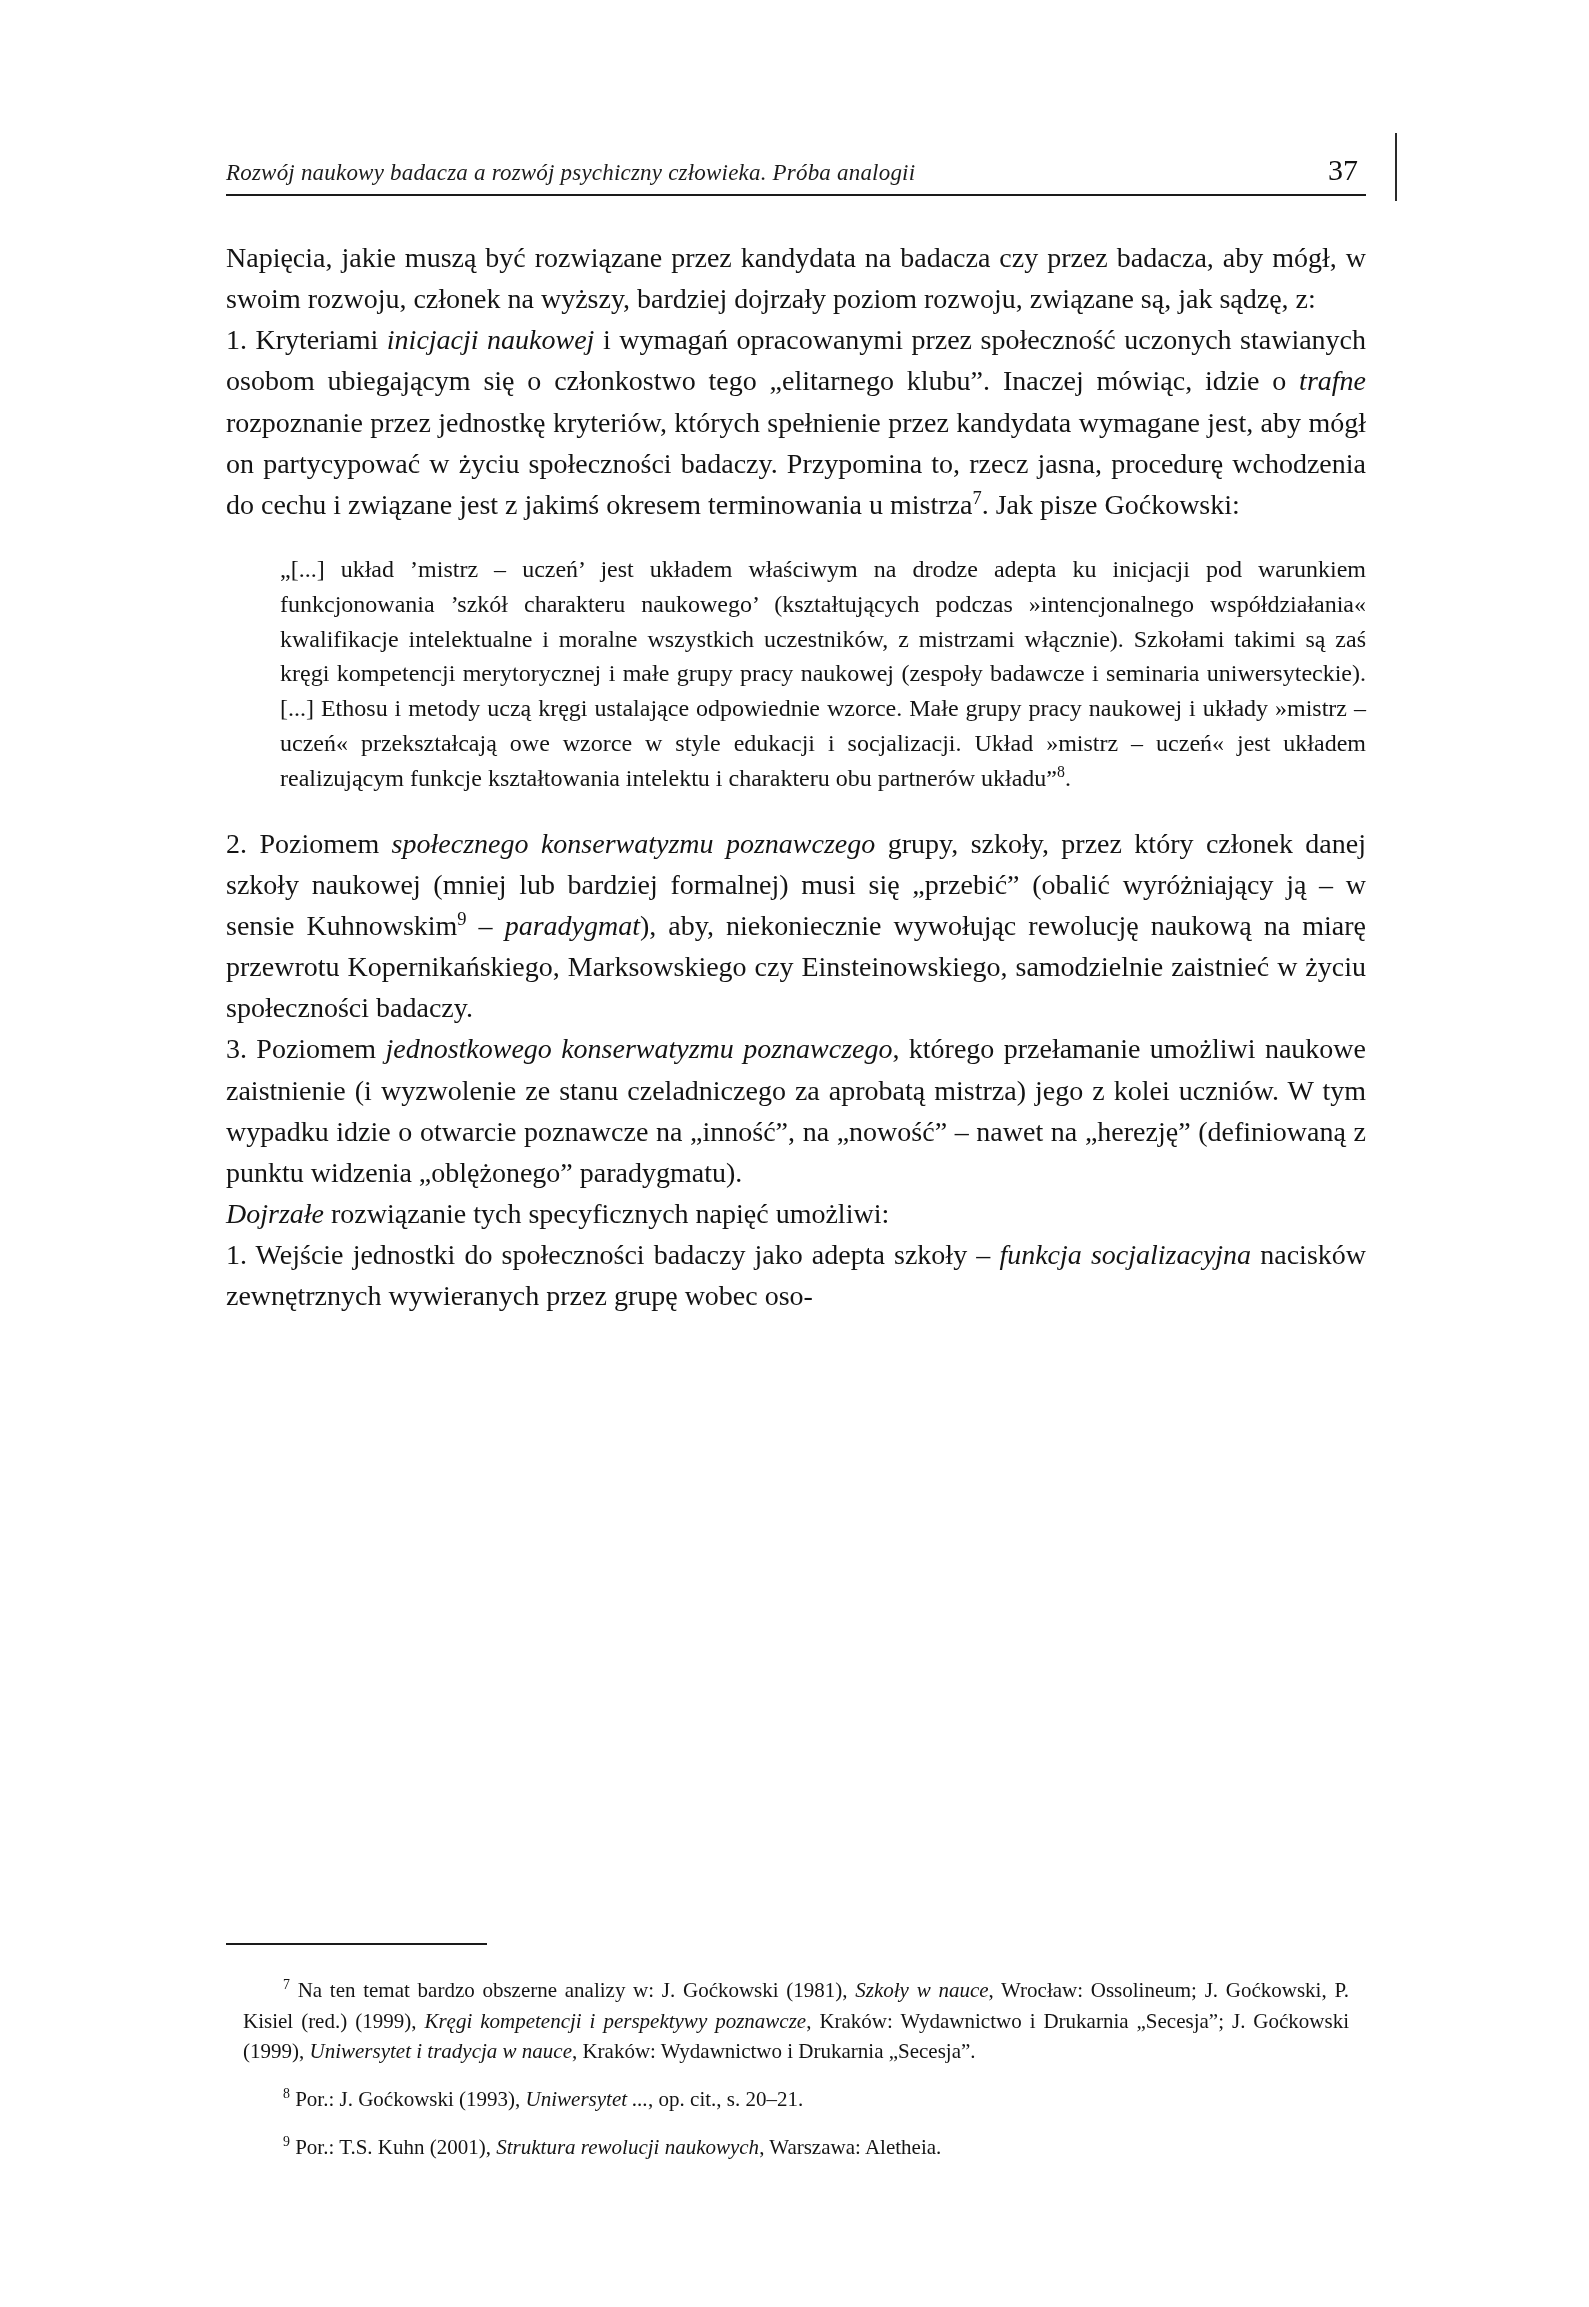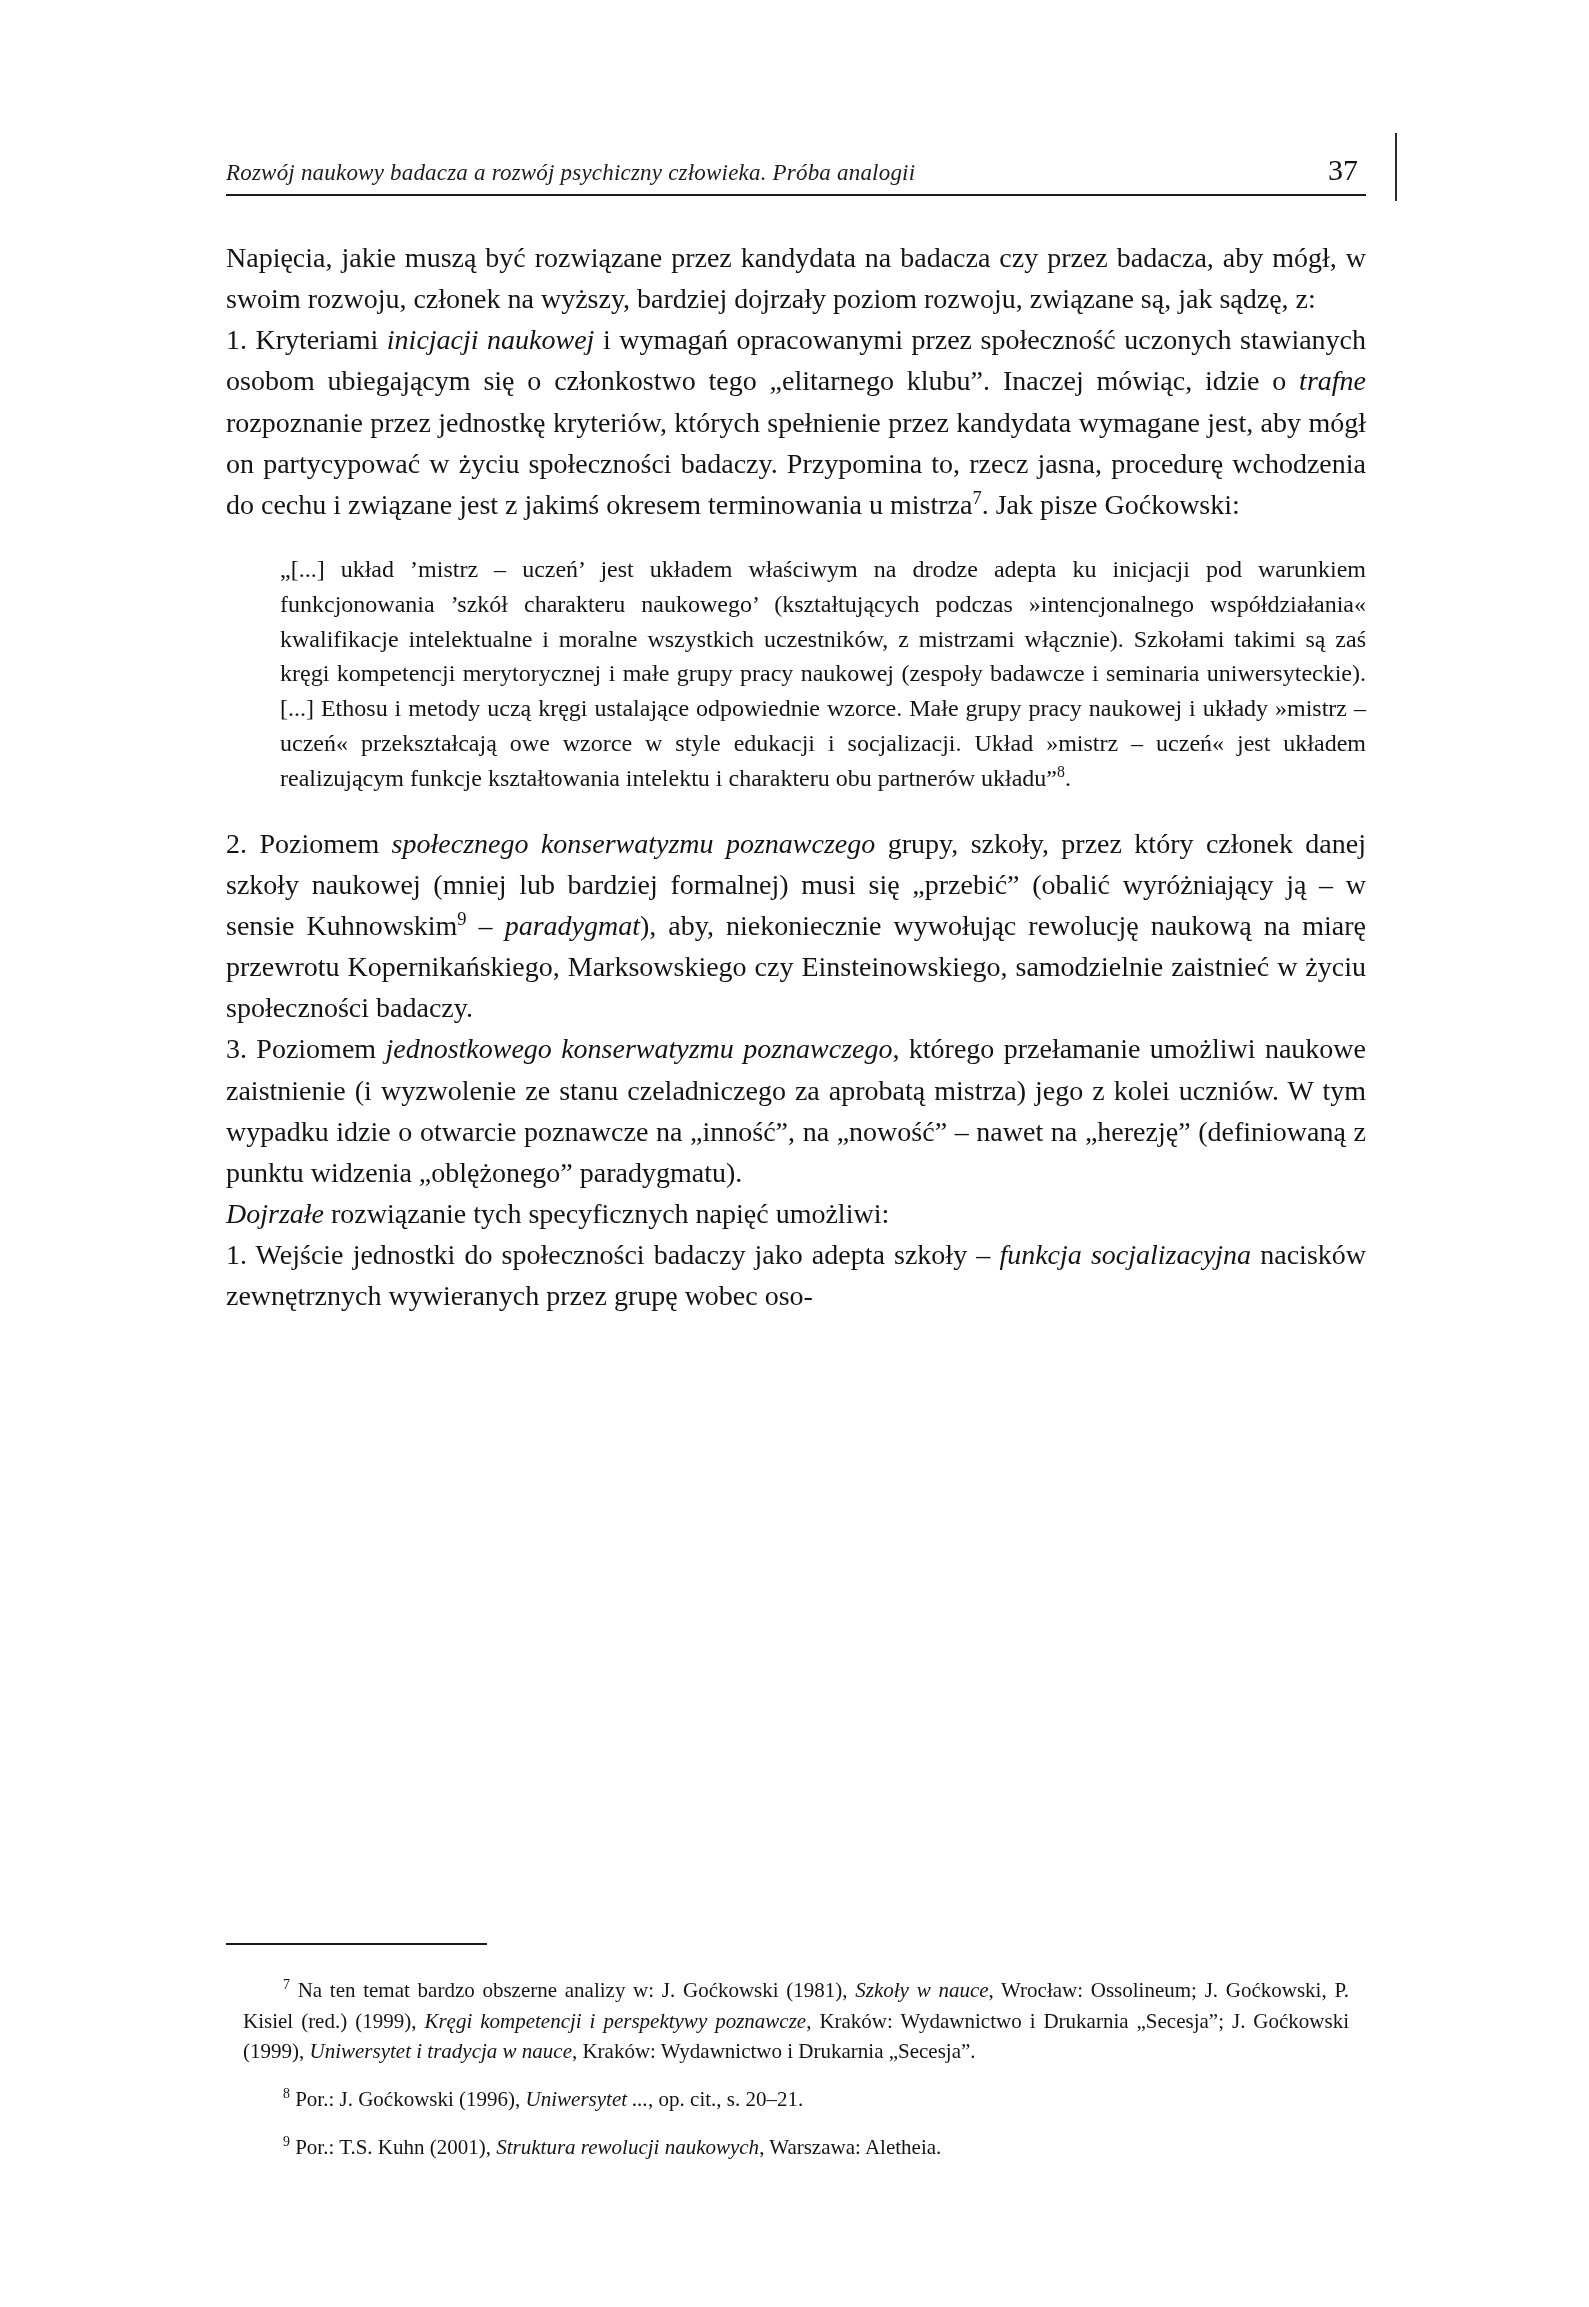--- a/index.html
+++ b/index.html
@@ -162,21 +162,21 @@
 
     </div>
   </div>
 
   <div class="footnote-wrap">
     <div class="footnote-rule"></div>
     <div class="footnotes">
 
       <p class="fn-indent"><sup>7</sup><span> Na ten temat bardzo obszerne analizy w: J. Goćkowski (1981), </span><span class="italic">Szkoły w nauce</span><span>, Wrocław: Ossolineum; J. Goćkowski, P. Kisiel (red.) (1999), </span><span class="italic">Kręgi kompetencji i perspektywy poznawcze</span><span>, Kraków: Wydawnictwo i Drukarnia „Secesja”; J. Goćkowski (1999), </span><span class="italic">Uniwersytet i tradycja w nauce</span><span>, Kraków: Wydawnictwo i Drukarnia „Secesja”.</span></p>
 
-      <p class="fn-indent"><sup>8</sup><span> Por.: J. Goćkowski (1996), </span><span class="italic">Uniwersytet ...</span><span>, op. cit., s. 20–21.</span></p>
+      <p class="fn-indent"><sup>8</sup><span> Por.: J. Goćkowski (1993), </span><span class="italic">Uniwersytet ...</span><span>, op. cit., s. 20–21.</span></p>
 
       <p class="fn-indent"><sup>9</sup><span> Por.: T.S. Kuhn (2001), </span><span class="italic">Struktura rewolucji naukowych</span><span>, Warszawa: Aletheia.</span></p>
 
     </div>
   </div>
 
 </div>
 
 
 </body></html>

